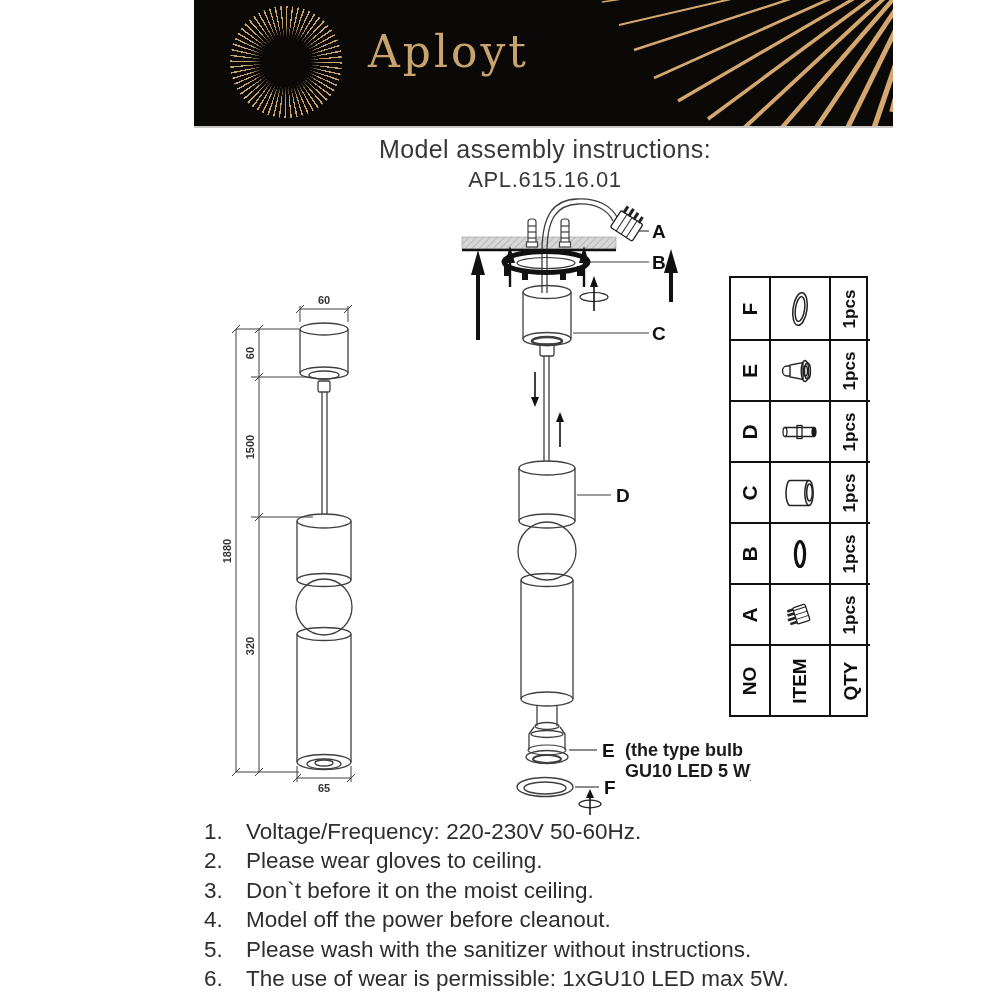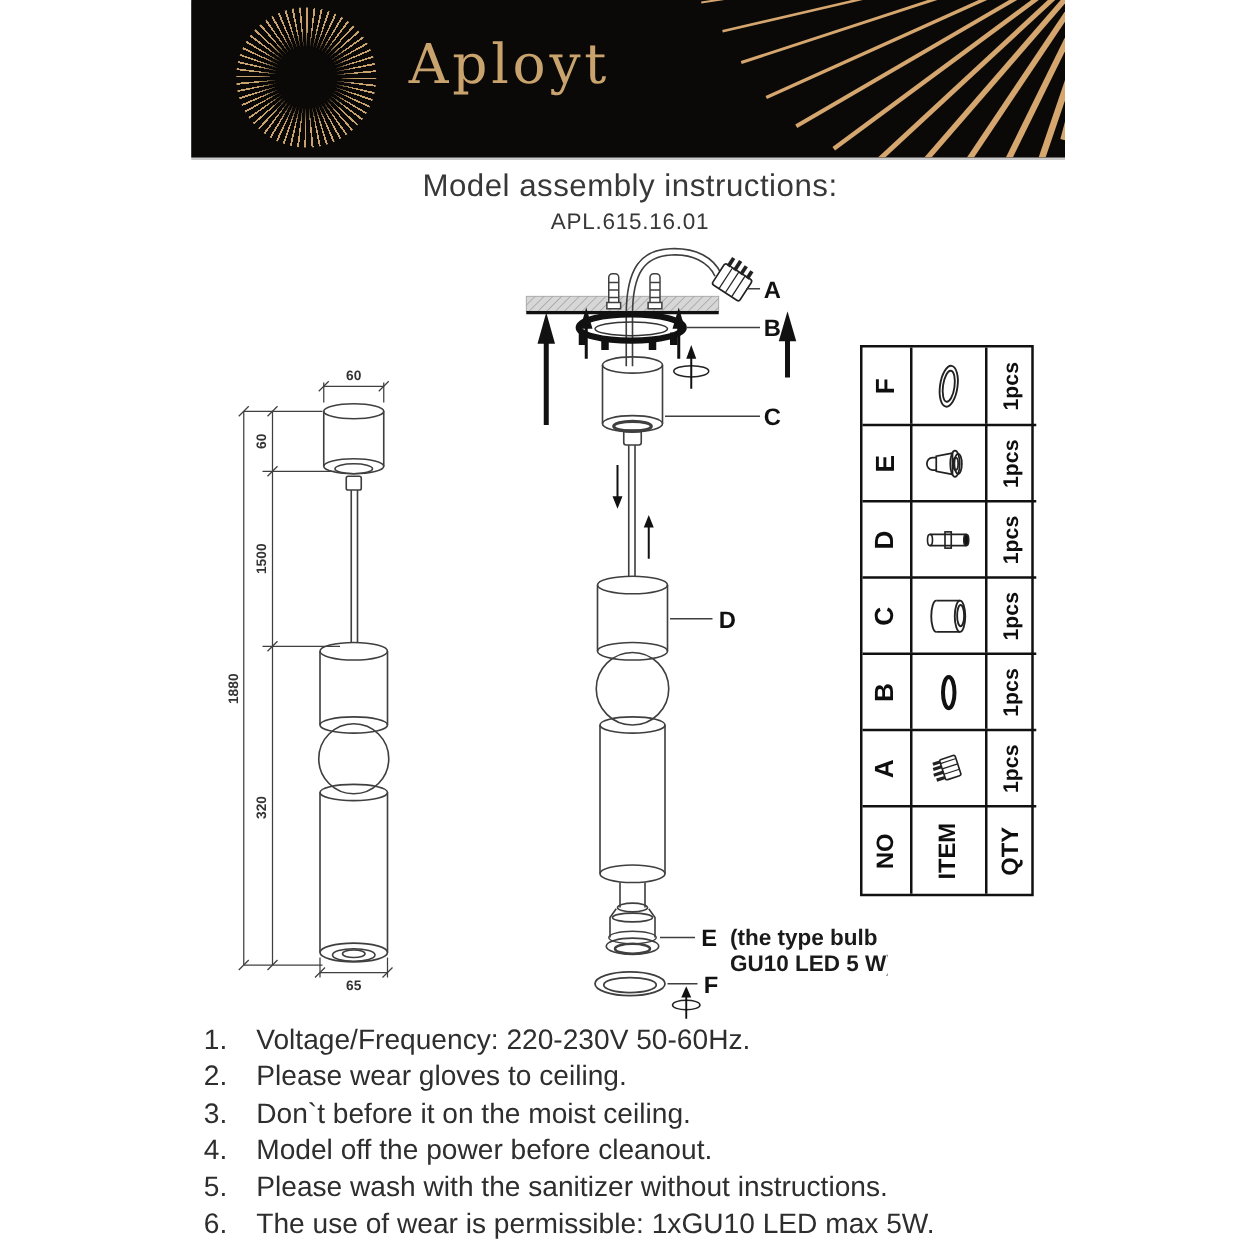--- a/index.html
+++ b/index.html
@@ -1,19 +1,19 @@
 <!DOCTYPE html>
 <html><head>
 <meta charset="utf-8">
 <style>
   * { margin:0; padding:0; box-sizing:border-box; }
   html,body { background:#ffffff; }
   .page {
     position:relative; width:852px; height:1000px; background:#ffffff;
-    font-family:"Liberation Sans", sans-serif; overflow:hidden;
+    font-family:"Liberation Sans", sans-serif; overflow:hidden;margin-left:41px;
   }
 
   
   .banner {
     position:absolute; left:153px; top:0; width:702px; height:126px;
     background:#0b0907; overflow:hidden; box-shadow:0 2px 0 #c9c9c9;
   }
   .burst {
     position:absolute; left:36px; top:6px; width:112px; height:112px; border-radius:50%;
     background:repeating-conic-gradient(#c9a36d 0deg 1.6deg, #0b0907 1.6deg 6deg);
@@ -25,21 +25,21 @@
   .brand {
     position:absolute; left:174px; top:26px; width:300px;
     font-family:"DejaVu Serif", serif; font-size:44px; font-weight:400;
     color:#c9a36d; letter-spacing:3px;
   }
   .fan { position:absolute; right:0; top:0; }
 
   
   .title-wrap { position:absolute; left:153px; top:135px; width:702px; text-align:center; color:#383838; }
   .title-line1 { font-size:25px; letter-spacing:.4px; }
-  .title-line2 { font-size:18px; margin-top:3px; letter-spacing:.6px; }
+  .title-line2 { font-size:22px; margin-top:3px; letter-spacing:.6px; }
 
   
   .svg-abs { position:absolute; }
   svg text { font-family:"Liberation Sans", sans-serif; }
   .lbl { font-size:19px; font-weight:bold; fill:#111; }
   .note { font-size:18px; font-weight:bold; fill:#1a1a1a; }
   .dim { font-size:11px; font-weight:600; fill:#333; }
 
   
   .parts-table {

